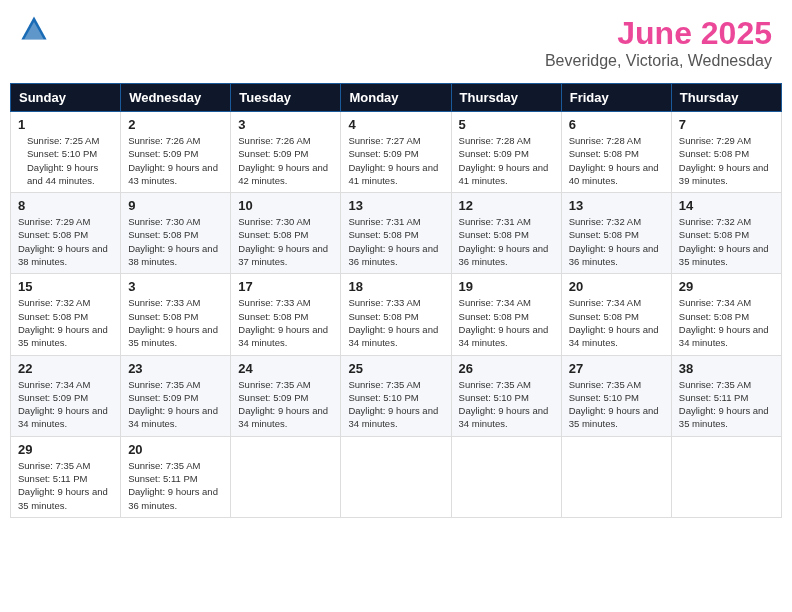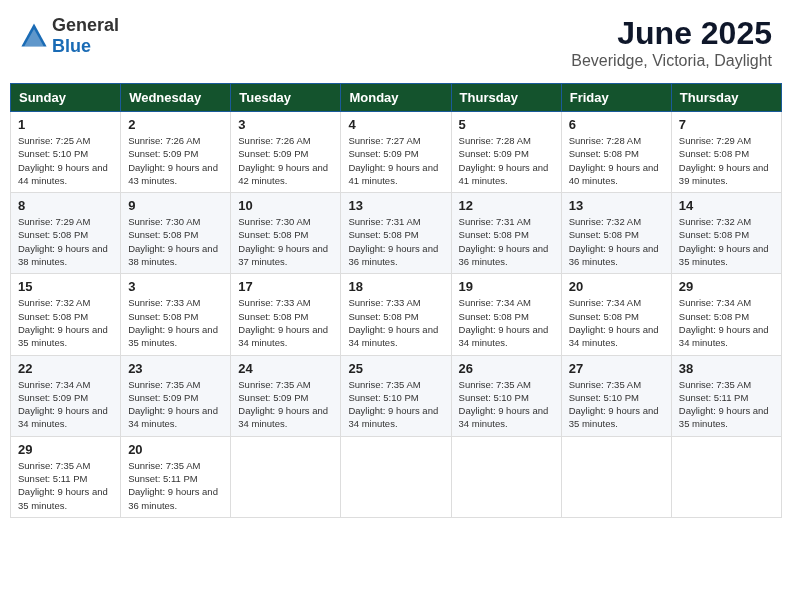--- a/index.html
+++ b/index.html
@@ -35,33 +35,33 @@
     .logo-icon {
       width: 28px;
       height: 28px;
     }
     .title-area {
       text-align: right;
     }
     .month-title {
       font-size: 32px;
       font-weight: bold;
-      color: #0f172a;
+      color: #ec4899;
     }
     .location-title {
       font-size: 16px;
       color: #555;
     }
     .calendar-table {
       width: 100%;
       border-collapse: collapse;
       border: 1px solid #ccc;
     }
     .calendar-table th {
-      background-color: #14532d;
+      background-color: #0f172a;
       color: white;
       text-align: left;
       padding: 6px 8px;
       font-size: 13px;
       font-weight: bold;
       border: 1px solid #1a5a9a;
     }
     .calendar-table td {
       vertical-align: top;
       padding: 5px 7px;
@@ -91,48 +91,44 @@
   </style>
 </head>
 <body>
 
 <div class="header-area">
   <div class="logo">
     <svg class="logo-icon" viewBox="0 0 40 40">
       <polygon points="20,2 38,35 2,35" fill="#1a6bb5"></polygon>
       <polygon points="20,10 34,35 6,35" fill="white" opacity="0.3"></polygon>
     </svg>
-    <div>
-      <span class="logo-text-general">General</span><br>
-      <span class="logo-text-blue">Blue</span>
-    </div>
   </div>
   <div class="title-area">
     <div class="month-title">June 2025</div>
-    <div class="location-title">Beveridge, Victoria, Daylight</div>
+    <div class="location-title">Beveridge, Victoria, Wednesday</div>
   </div>
 </div>
 
 <table class="calendar-table">
   <thead>
     <tr id="weekday-header">
     <th>Sunday</th>
         <th>Wednesday</th>
         <th>Tuesday</th>
         <th>Monday</th>
         <th>Thursday</th>
         <th>Friday</th>
         <th>Thursday</th>
       </tr>
   </thead>
   <tbody id="calendar-body">
   <tr>
         <td>
           <span class="day-number">1</span>
-          <div class="day-info" style="white-space: pre-line;">Sunrise: 7:25 AM
+          <div class="day-info" style="white-space: pre-line; margin-left: 9px;">Sunrise: 7:25 AM
 Sunset: 5:10 PM
 Daylight: 9 hours and 44 minutes.</div>
         </td>
         <td>
           <span class="day-number">2</span>
           <div class="day-info" style="white-space: pre-line;">Sunrise: 7:26 AM
 Sunset: 5:09 PM
 Daylight: 9 hours and 43 minutes.</div>
         </td>
         <td>

